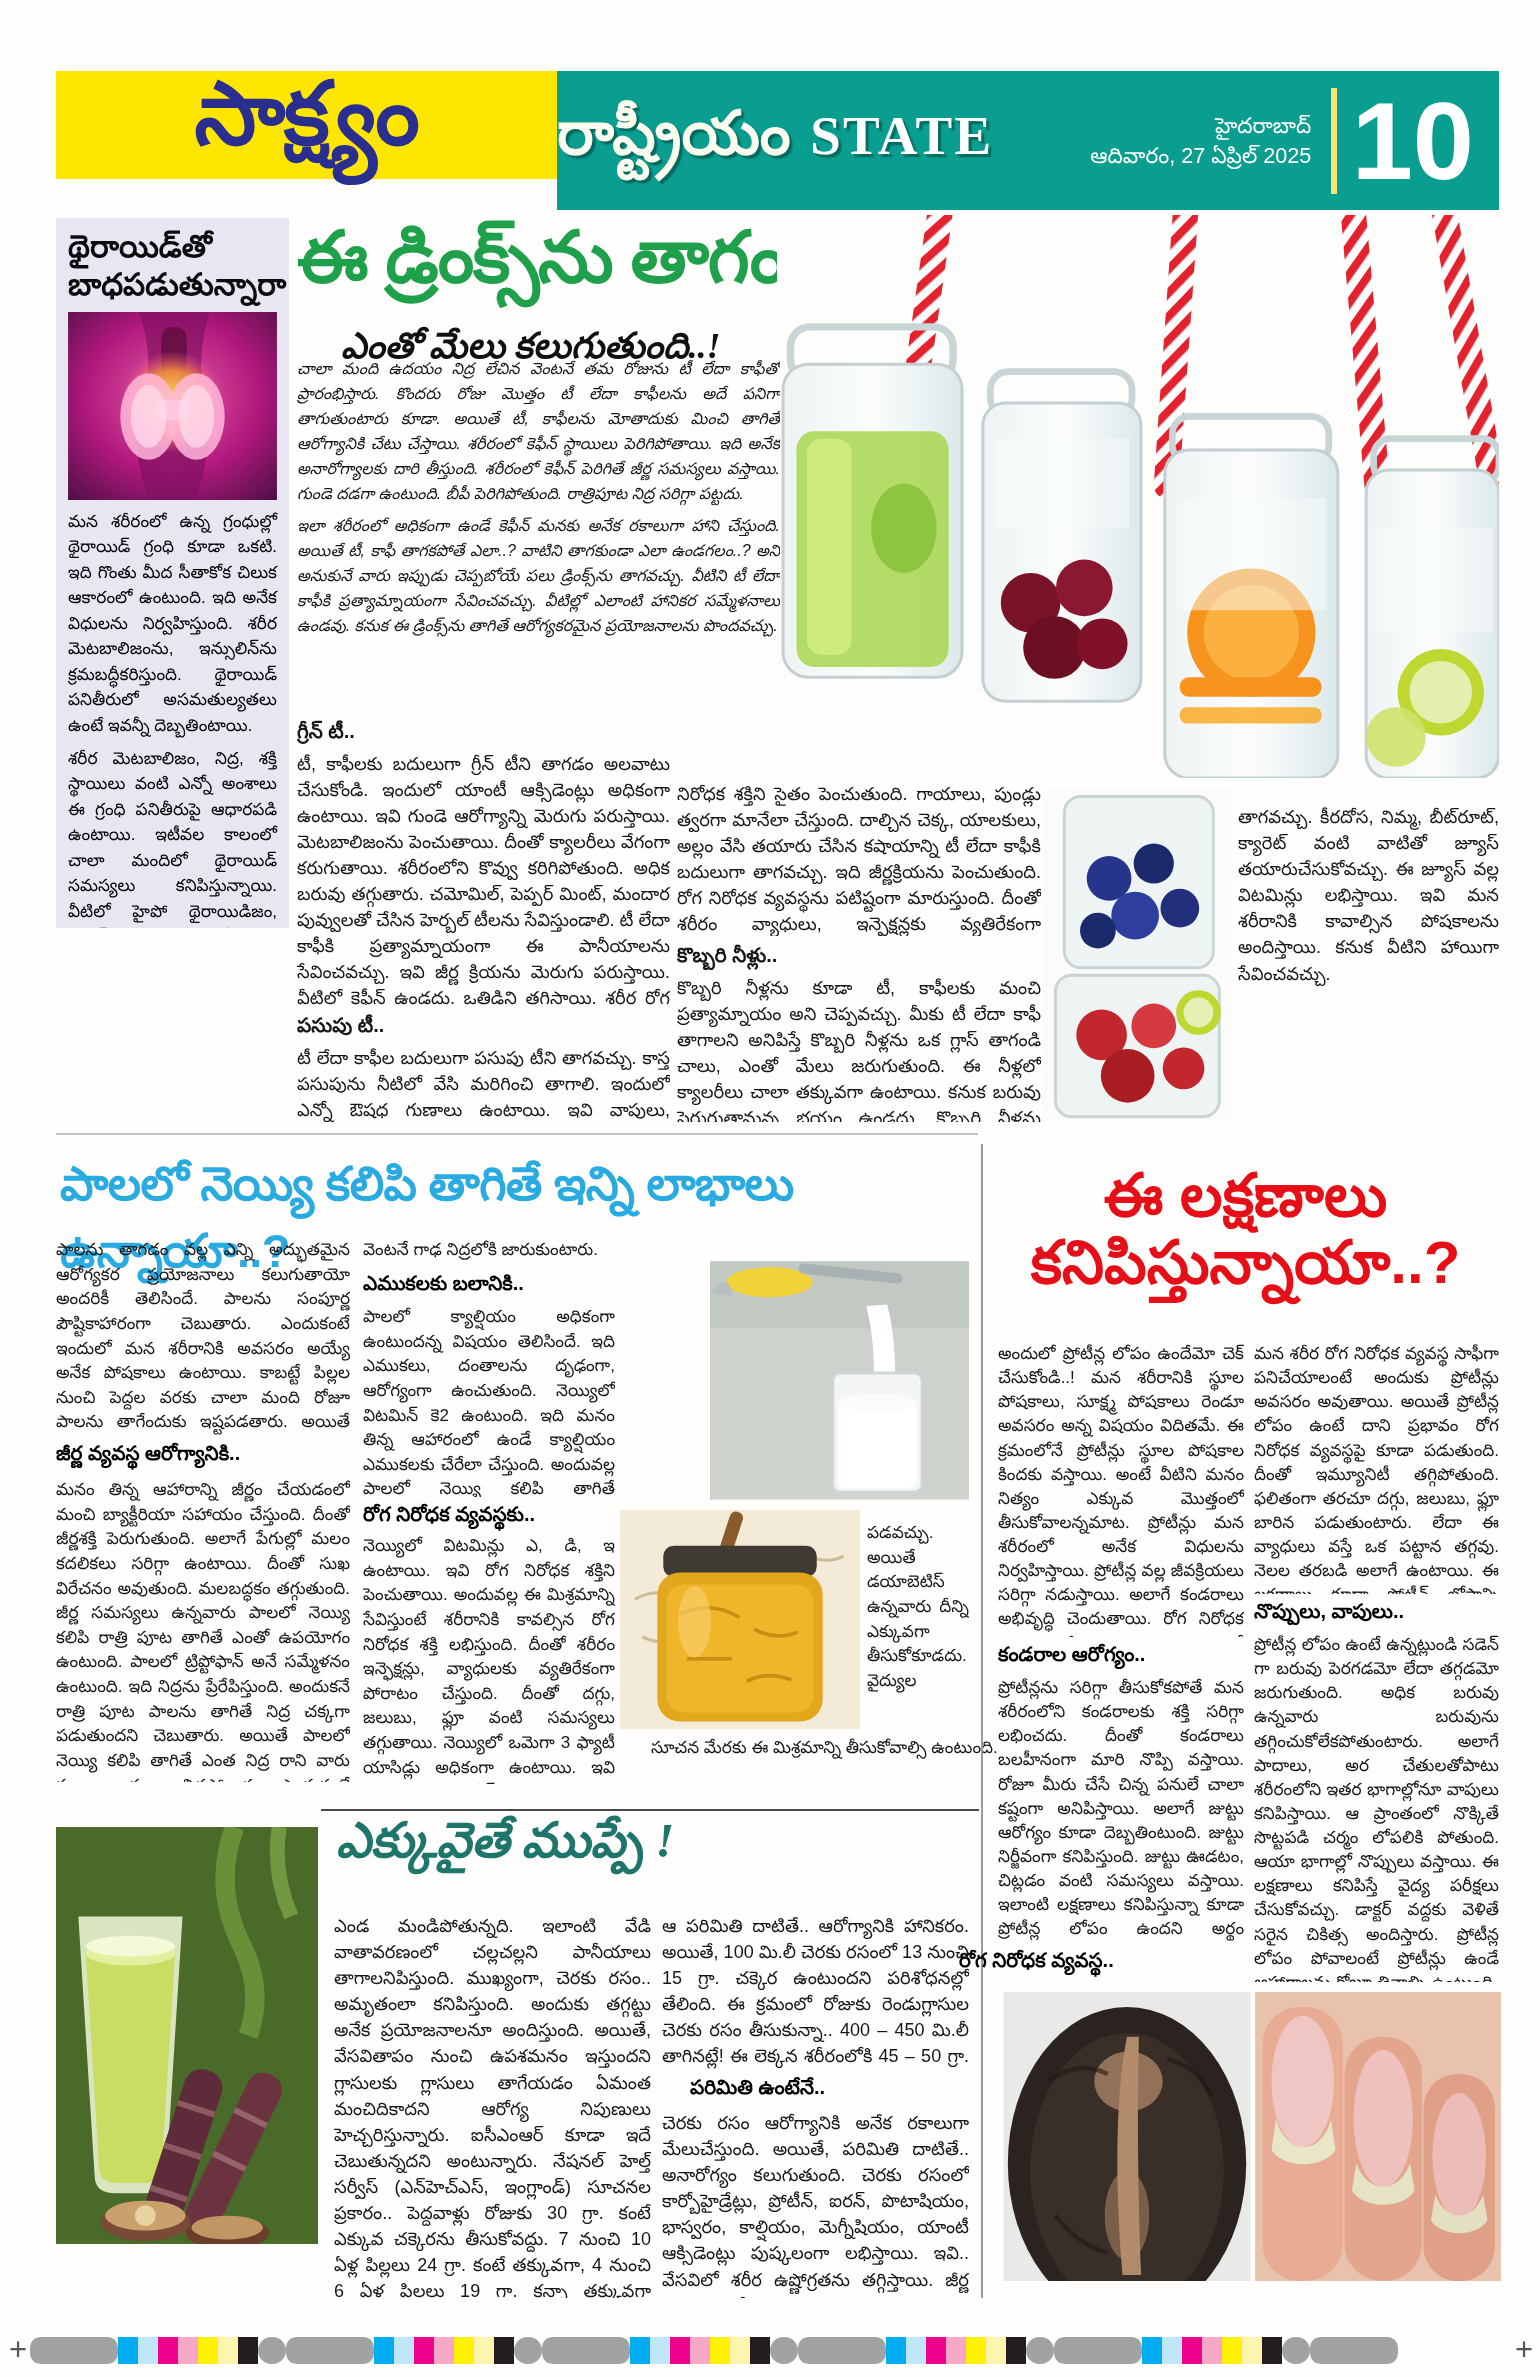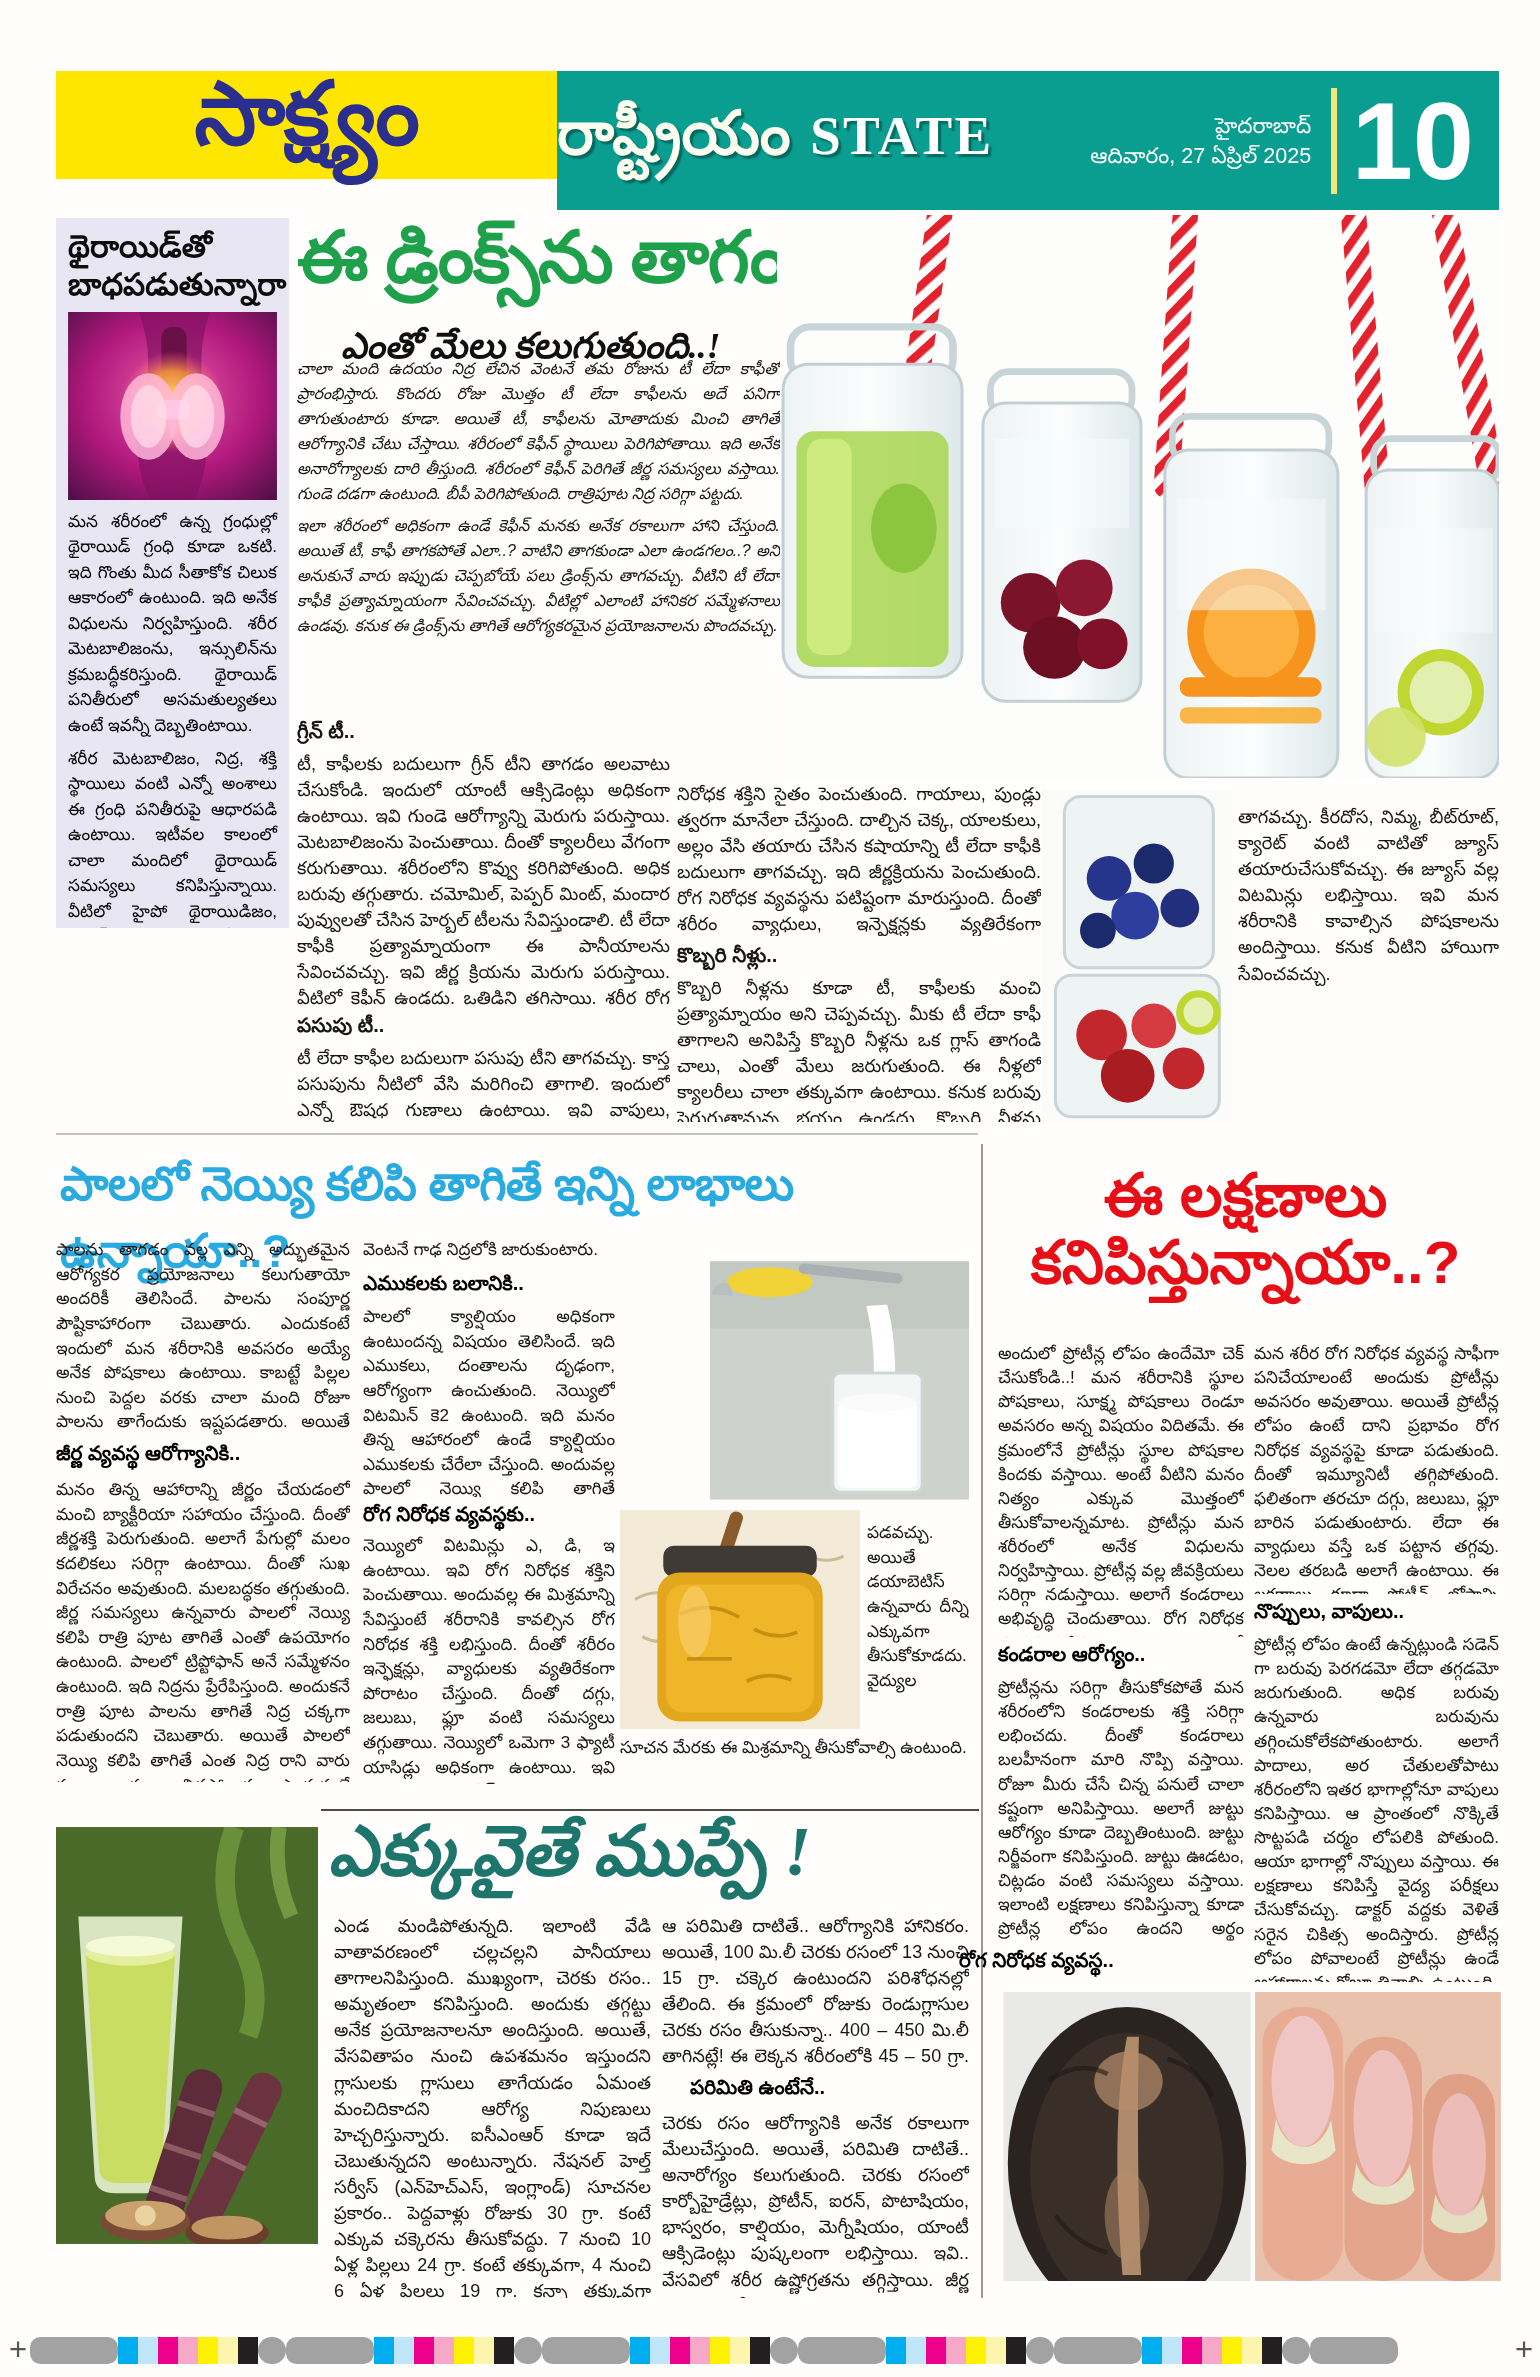--- a/index.html
+++ b/index.html
@@ -25,21 +25,21 @@
   .para{margin:0 0 7.5px 0;}
   
   .sidebar{left:56px;top:218px;width:233px;height:710px;background:#E8E6F3;box-sizing:border-box;padding:10.4px 12px;overflow:hidden;}
   .sidebar h2{margin:0 0 7.5px 0;font-size:31px;line-height:1.22;color:#0c0c0c;}
   .sidebar .body{font-size:17px;line-height:1.5;text-align:justify;}
   
   .drinks-headline{left:297px;top:216px;width:731px;font-size:72px;font-weight:800;color:#1FA14C;letter-spacing:-1.5px;}
   .drinks-sub{left:341px;top:325px;width:596px;font-size:36px;font-weight:700;color:#101010;font-family:"Liberation Serif",serif;font-style:italic;}
   .milk-headline{left:60px;top:1156px;width:790px;font-size:47px;font-weight:800;color:#29ABE2;letter-spacing:-0.7px;}
   .protein-headline{left:992px;top:1162px;width:507px;text-align:center;font-size:60px;line-height:1.12;font-weight:800;color:#E60F17;}
-  .cane-headline{left:328px;top:1812px;width:641px;font-size:70px;font-weight:800;font-style:italic;color:#1E756B;font-family:"Liberation Serif",serif;}
+  .cane-headline{left:336px;top:1812px;width:641px;font-size:49px;font-weight:800;font-style:italic;color:#1E756B;font-family:"Liberation Serif",serif;}
   .rule-h{position:absolute;background:#9a9a9a;height:1.5px;}
   .rule-v{position:absolute;background:#8b8b8b;width:1.5px;}
   
   .printbar{left:30px;top:2335px;width:1482px;height:31px;display:flex;align-items:center;gap:0;}
   .printbar span{display:inline-block;height:27px;}
   .crosshair{position:absolute;font-size:31px;color:#555;font-weight:400;}
   
   .imgbox{position:absolute;overflow:hidden;}
 </style>
 </head>
@@ -223,21 +223,21 @@
   <div class="col body23" style="left:363px;top:1305px;width:252px;height:192px;">
     <p class="para">పాలలో క్యాల్షియం అధికంగా ఉంటుందన్న విషయం తెలిసిందే. ఇది ఎముకలు, దంతాలను దృఢంగా, ఆరోగ్యంగా ఉంచుతుంది. నెయ్యిలో విటమిన్ కె2 ఉంటుంది. ఇది మనం తిన్న ఆహారంలో ఉండే క్యాల్షియం ఎముకలకు చేరేలా చేస్తుంది. అందువల్ల పాలలో నెయ్యి కలిపి తాగితే ఎముకలకు ఎంతో మేలు చేస్తుందని చెప్పవచ్చు. ఈ మిశ్రమాన్ని రోజూ తాగితే ఎముకల్లో సాంద్రత పెరుగుతుంది. దీంతో వయస్సు మీద పడడం వల్ల వచ్చే ఆస్టియో పోరోసిస్ వంటి ఎముకల సంబంధిత వ్యాధులు రాకుండా అడ్డుకోవచ్చు. అలాగే ఈ మిశ్రమంలో యాంటీ ఆక్సిడెంట్లు సమృద్ధిగా ఉంటాయి. ఇవి ఫ్రీ ర్యాడికల్స్ వల్ల చర్మ కణాలకు జరిగే నష్టాన్ని నివారిస్తాయి. దీంతో చర్మం తేమగా మారుతుంది. కాంతివంతంగా తయారై మెరుస్తుంది. చర్మం యవ్వనంగా కనిపిస్తుంది. ముఖంపై ఉండే ముడతలు, మచ్చలు పోతాయి.</p>
   </div>
   <div class="abs subhead" style="left:363px;top:1500px;width:252px;">రోగ నిరోధక వ్యవస్థకు..</div>
   <div class="col body23" style="left:363px;top:1534px;width:252px;height:250px;">
     <p class="para">నెయ్యిలో విటమిన్లు ఎ, డి, ఇ ఉంటాయి. ఇవి రోగ నిరోధక శక్తిని పెంచుతాయి. అందువల్ల ఈ మిశ్రమాన్ని సేవిస్తుంటే శరీరానికి కావల్సిన రోగ నిరోధక శక్తి లభిస్తుంది. దీంతో శరీరం ఇన్ఫెక్షన్లు, వ్యాధులకు వ్యతిరేకంగా పోరాటం చేస్తుంది. దీంతో దగ్గు, జలుబు, ఫ్లూ వంటి సమస్యలు తగ్గుతాయి. నెయ్యిలో ఒమెగా 3 ఫ్యాటీ యాసిడ్లు అధికంగా ఉంటాయి. ఇవి మెదడును యాక్టివ్‌గా ఉంచుతాయి. జ్ఞాపకశక్తి, ఏకాగ్రత పెరిగేలా చేస్తాయి. పాలలో నెయ్యి కలిపి రోజూ తాగడం వల్ల ఒత్తిడి, ఆందోళన, డిప్రెషన్ వంటి సమస్యల నుంచి బయట</p>
   </div>
   <div class="col body23" style="left:867px;top:1521px;width:102px;height:210px;">
     <p class="para">పడవచ్చు. అయితే డయాబెటిస్ ఉన్నవారు దీన్ని ఎక్కువగా తీసుకోకూడదు. వైద్యుల</p>
   </div>
-  <div class="col body23" style="left:620px;top:1736px;width:349px;height:46px;">
+  <div class="col body23" style="left:651px;top:1736px;width:349px;height:46px;">
     <p class="para">సూచన మేరకు ఈ మిశ్రమాన్ని తీసుకోవాల్సి ఉంటుంది.</p>
   </div>
 
   <div class="imgbox" style="left:710px;top:1261px;width:259px;height:239px;">
     <svg width="259" height="239" viewBox="0 0 348 320">
       <rect width="348" height="320" fill="#cdd2cc"></rect>
       <rect x="0" y="0" width="348" height="90" fill="#c2c8c2"></rect>
       <ellipse cx="80" cy="28" rx="58" ry="20" fill="#f2d337"></ellipse>
       <path d="M22,28 Q5,30 2,44 L30,46 Q30,34 22,28 Z" fill="#b9bfc0"></path>
       <rect x="120" y="2" width="140" height="14" rx="7" fill="#aab1b2" transform="rotate(6 120 2)"></rect>

